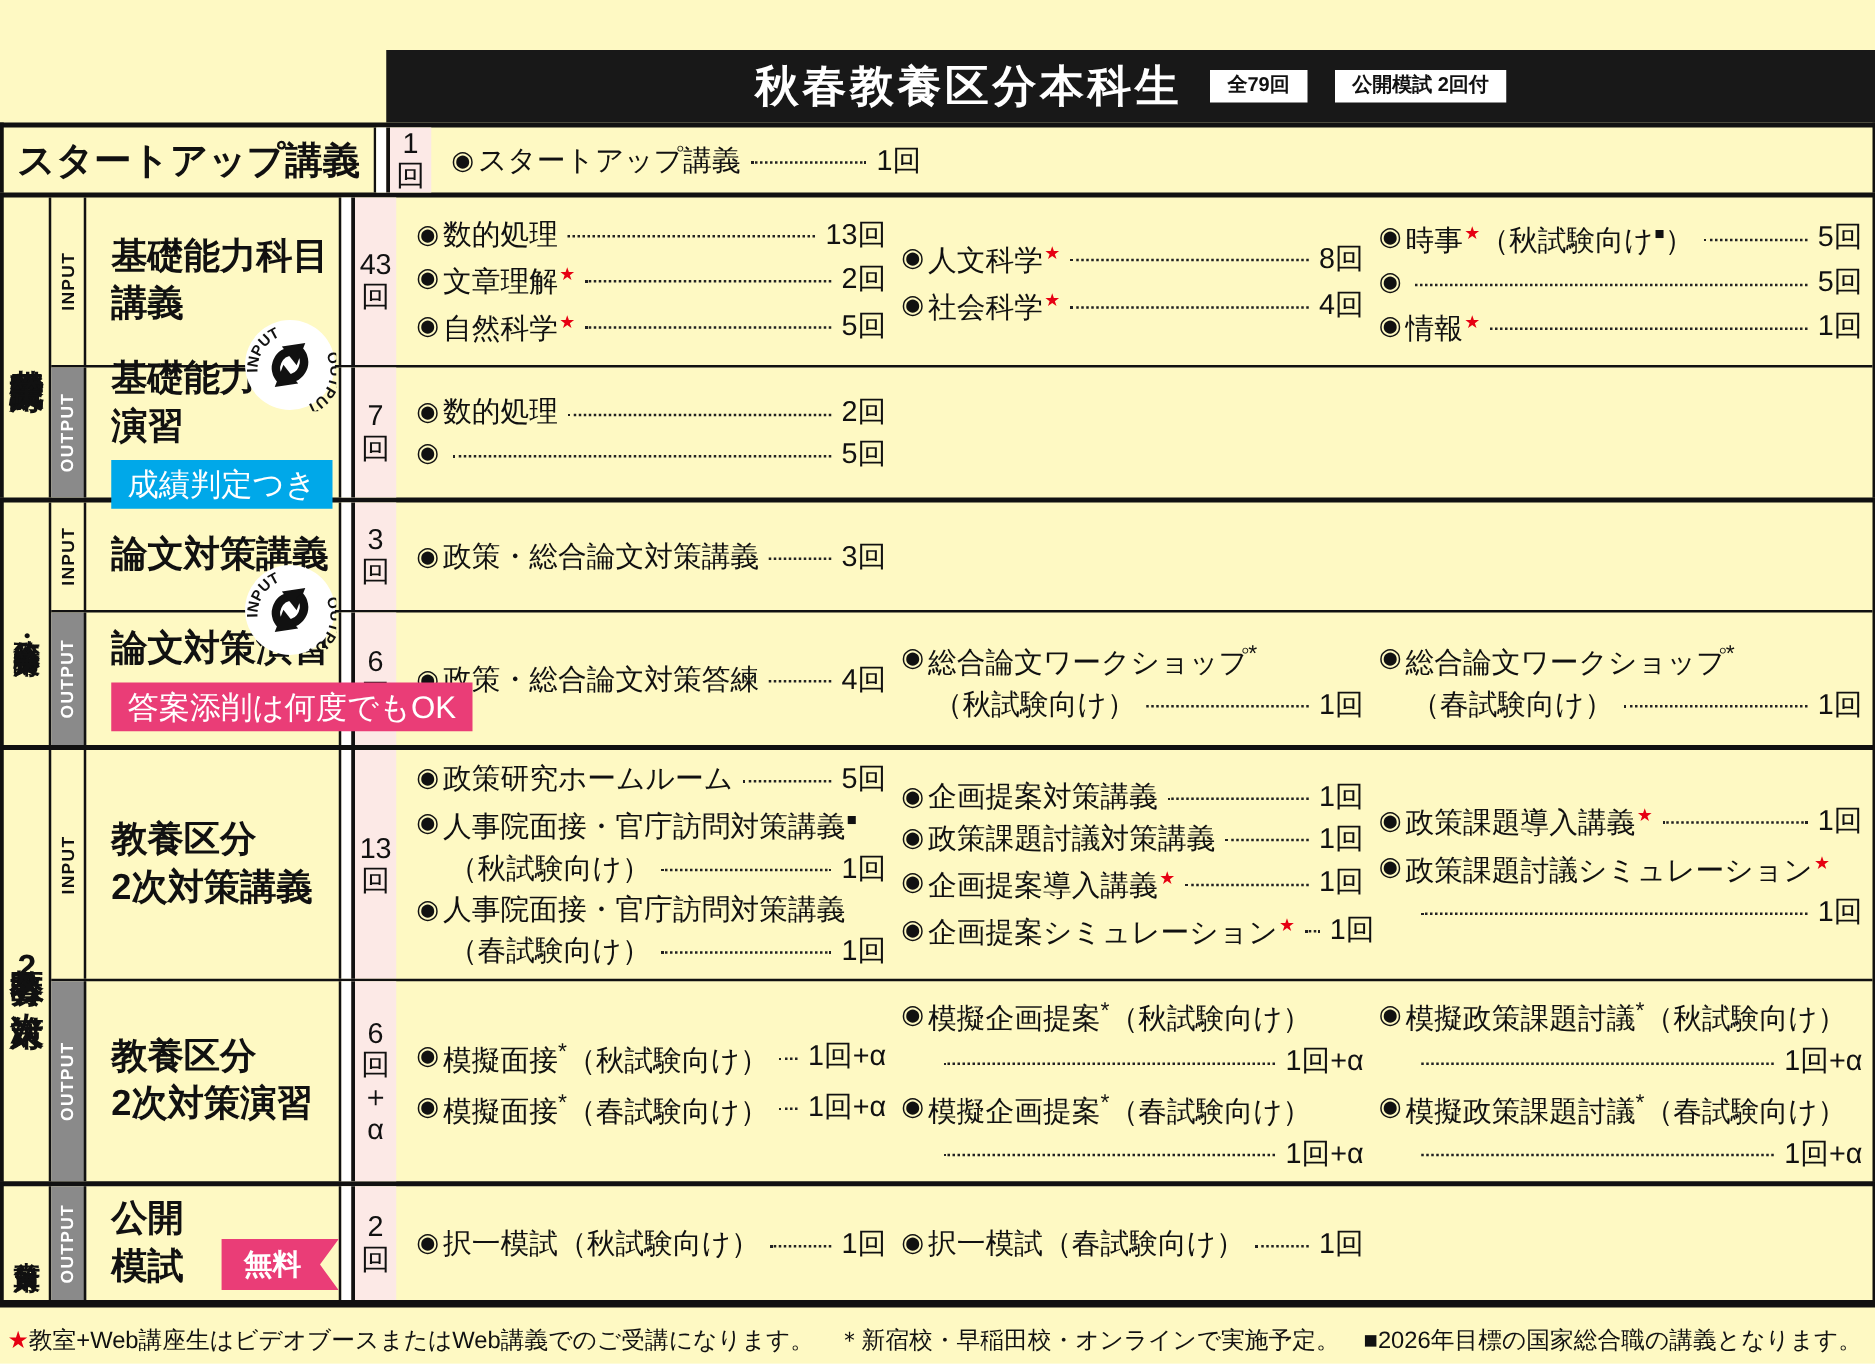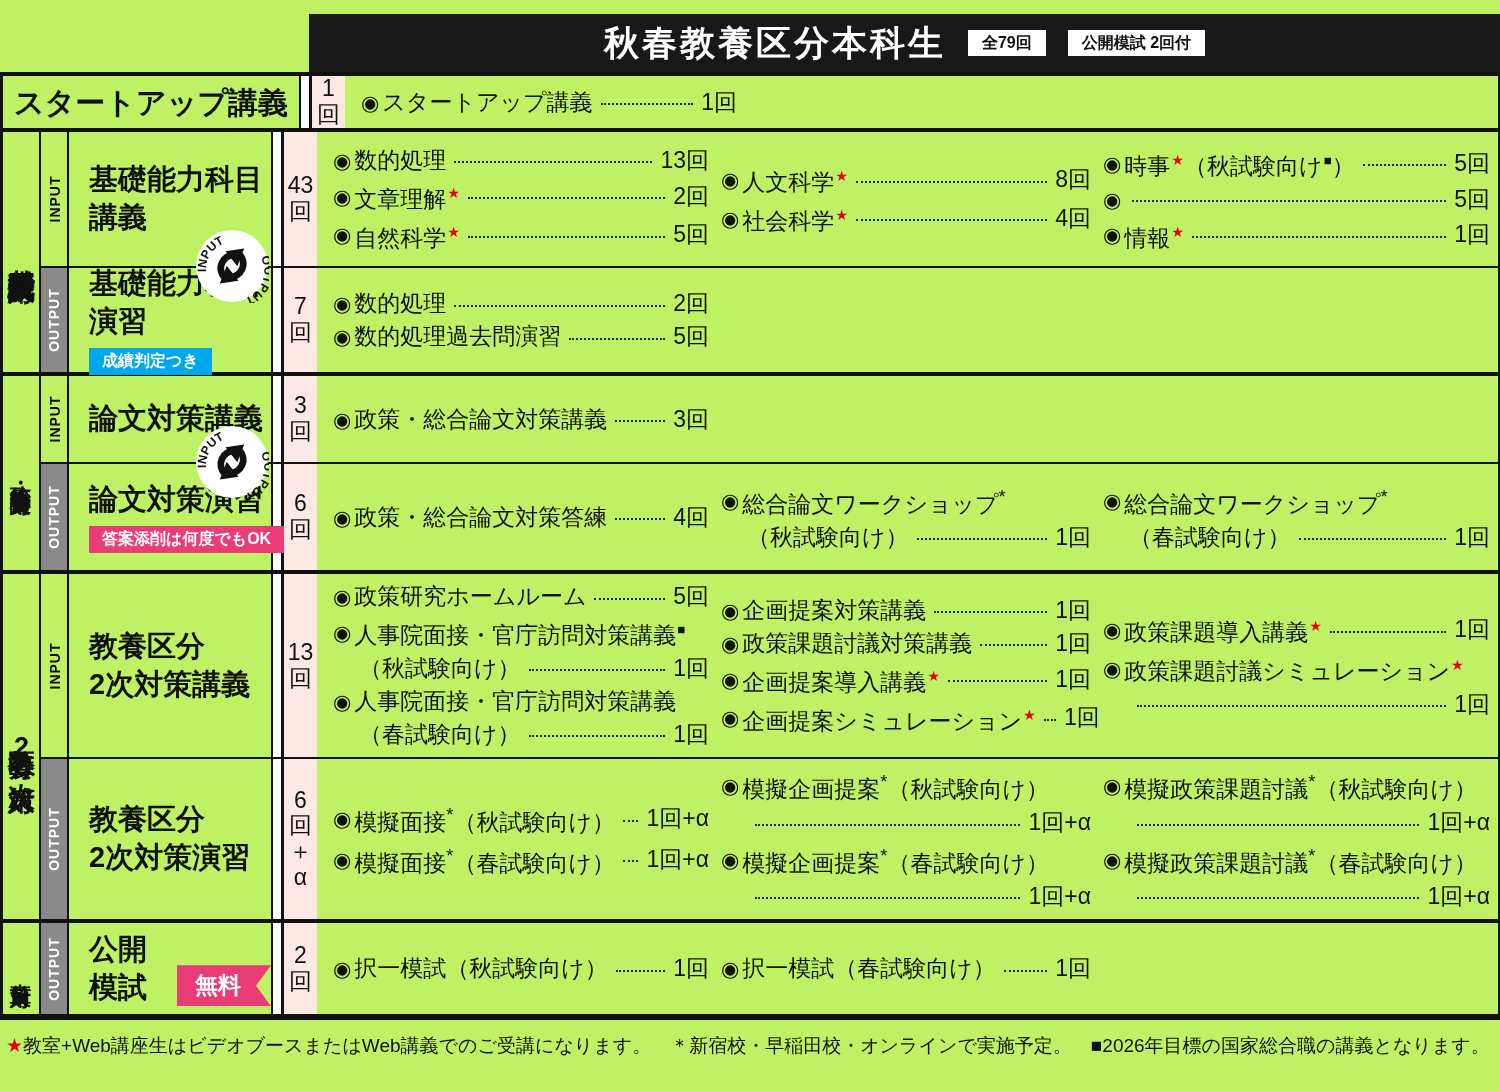--- a/index.html
+++ b/index.html
@@ -1,17 +1,17 @@
 <!DOCTYPE html>
 <html style="--bar: #181818; --pink: #ea3d77; --cyan: #00a8e9; --countbg: #fce9e6; --star: #e60012;"><head>
 <meta charset="utf-8">
 <style>
   html,body{margin:0;padding:0;background:#fff;}
   body{width:1500px;height:1091px;font-family:"Liberation Sans","DejaVu Sans",sans-serif;color:#111;overflow:hidden;}
-  .page{width:1500px;height:1091px;box-sizing:border-box;padding-top:14px;background:#bef264;}
+  .page{width:1500px;height:1091px;box-sizing:border-box;padding-top:40px;background:#fef9c3;}
 
   
   .header-bar{height:58px;margin-left:309px;background:var(--bar,#181818);display:flex;align-items:center;justify-content:center;gap:22px;}
   .header-title{color:#fff;font-weight:bold;font-size:35px;letter-spacing:3px;}
   .header-badge{background:#fff;color:#111;font-weight:bold;font-size:16px;padding:4px 14px;line-height:1.15;white-space:nowrap;}
 
   
   #bands{border-bottom:6px solid #111;}
   .band{display:flex;border-top:4px solid #111;border-left:3px solid #111;border-right:2px solid #111;box-sizing:border-box;}
   .sec-label{width:36px;border-right:2px solid #111;display:flex;align-items:center;justify-content:center;overflow:hidden;}
@@ -23,21 +23,21 @@
   .io{width:26px;border-right:2px solid #111;display:flex;align-items:center;justify-content:center;flex:0 0 auto;}
   .io span{transform:rotate(-90deg);font-size:14px;font-weight:bold;letter-spacing:1px;white-space:nowrap;}
   .io.output{background:#8a8a8a;}
   .io.output span{color:#fff;}
 
   .title-cell{width:204px;border-right:2px solid #111;flex:0 0 auto;display:flex;flex-direction:column;justify-content:center;padding-left:20px;box-sizing:border-box;position:relative;}
   .title-text{font-weight:bold;font-size:29px;line-height:1.3;white-space:pre-line;}
   .startup-title{width:298px;border-right:2px solid #111;flex:0 0 auto;display:flex;align-items:center;justify-content:center;box-sizing:border-box;}
   .startup-title .title-text{font-size:30px;}
 
-  .badge{display:inline-block;align-self:flex-start;color:#fff;font-weight:bold;font-size:16px;padding:3px 13px;margin-top:8px;white-space:nowrap;}
+  .badge{display:inline-block;align-self:flex-start;color:#fff;font-weight:normal;font-size:25px;padding:3px 13px;margin-top:8px;white-space:nowrap;}
   .badge.cyan{background:var(--cyan,#00a8e9);}
   .badge.pink{background:var(--pink,#ea3d77);}
   .ribbon{display:inline-block;background:var(--pink,#ea3d77);color:#fff;font-size:23px;font-weight:bold;padding:5px 30px 5px 18px;margin-left:16px;clip-path:polygon(0 0,100% 0,calc(100% - 15px) 50%,100% 100%,0 100%);white-space:nowrap;font-family:Liberation Serif, serif;}
   .title-row-inline{display:flex;align-items:flex-end;}
 
   .gap-col{width:8px;flex:0 0 auto;background:#fff;}
   .count-cell{width:33px;flex:0 0 auto;border-left:3px solid #111;background:var(--countbg,#fce9e6);display:flex;flex-direction:column;align-items:center;justify-content:center;font-size:23px;line-height:1.12;text-align:center;}
 
   .content{flex:1;min-width:0;display:grid;grid-template-columns:376px 370px 1fr;column-gap:12px;padding:0 8px 0 16px;box-sizing:border-box;}
   .ccol{display:flex;flex-direction:column;justify-content:center;min-width:0;}
@@ -213,21 +213,20 @@
                   <div class="item-line">
                     <span class="bullet">◉</span>
                     <span class="iname">数的処理</span>
                     <span class="leader"></span>
                     <span class="icount">2回</span>
                   </div>
                 </div>
                 <div class="item">
                   <div class="item-line">
                     <span class="bullet">◉</span>
-                    <span class="iname">数的処理過去問演習</span>
                     <span class="leader"></span>
                     <span class="icount">5回</span>
                   </div>
                 </div>
               </div>
               <div class="ccol"></div>
               <div class="ccol"></div>
             </div>
           </div>
         </div>

